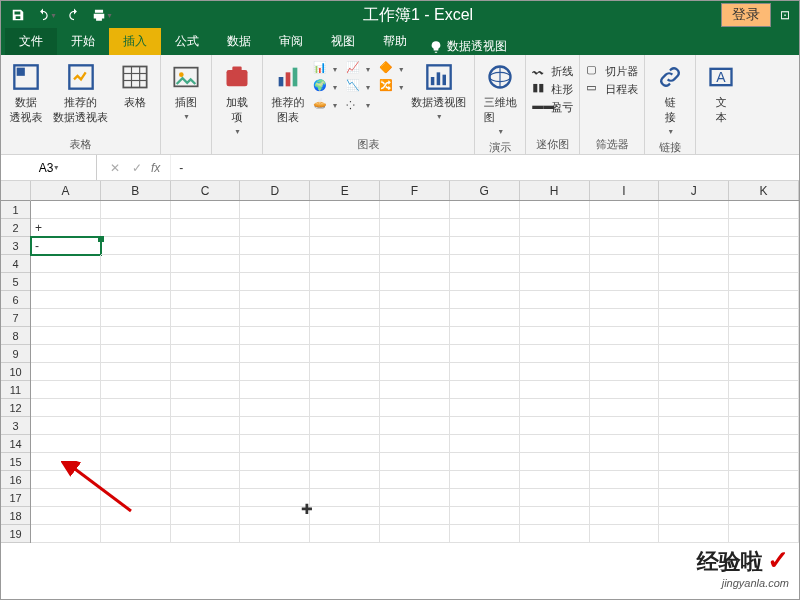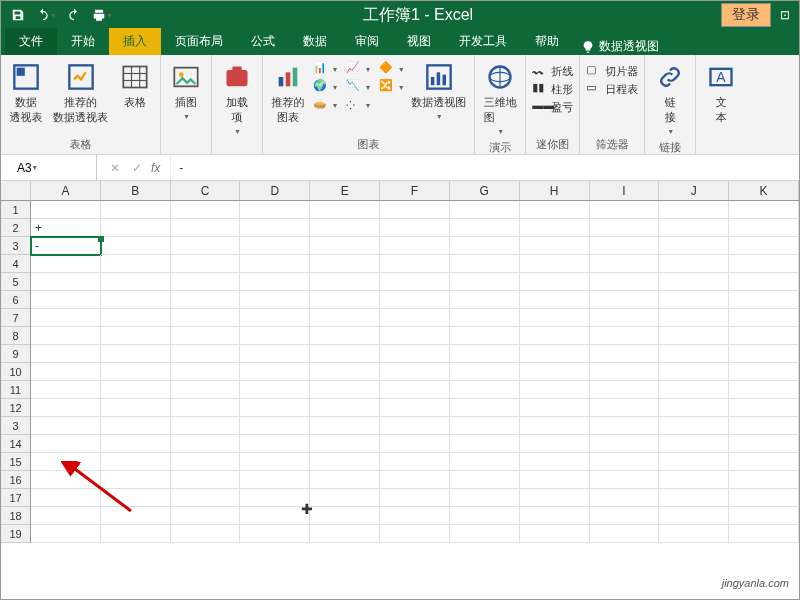--- a/index.html
+++ b/index.html
@@ -26,21 +26,21 @@
 .group-body { flex: 1; display: flex; align-items: flex-start; gap: 6px; }
 .group-label { text-align: center; font-size: 11px; color: #555; padding-top: 2px; }
 .big-btn { display: flex; flex-direction: column; align-items: center; gap: 2px; font-size: 11px; color: #333; min-width: 38px; padding: 2px; }
 .big-btn .ico { width: 32px; height: 32px; display:flex; align-items:center; justify-content:center; }
 .small-stack { display: flex; flex-direction: column; gap: 2px; }
 .small-row { display: flex; gap: 3px; align-items: center; font-size: 11px; color: #333; }
 .small-row .ico { width: 16px; height: 16px; }
 .dd { font-size: 8px; color: #666; margin-left:1px; }
 
 .formula-bar { height: 26px; display: flex; align-items: center; border-bottom: 1px solid #d4d4d4; background:#fff; }
-.name-box { width: 96px; border-right: 1px solid #ccc; height: 100%; display: flex; align-items: center; padding: 0 16px; font-size: 12px; justify-content: flex-start; }
+.name-box { width: 96px; border-right: 1px solid #ccc; height: 100%; display: flex; align-items: center; padding: 0 2px; font-size: 12px; justify-content: center; }
 .fb-btns { display: flex; gap: 6px; padding: 0 10px; align-items: center; height:100%; border-right:1px solid #eee;}
 .fb-btn { font-size: 12px; color: #aaa; width:16px; text-align:center; }
 .fx { font-style: italic; color:#777; font-size:12px; }
 .formula-input { flex: 1; padding: 0 8px; font-size: 12px; color: #333; }
 
 .sheet-area { position: relative; height: 416px; }
 .corner { position:absolute; left:0; top:0; width:30px; height:20px; background:#f0f0f0; border-right:1px solid #ccc; border-bottom:1px solid #999; }
 .col-headers { position:absolute; left:30px; top:0; right:0; height:20px; display:flex; background:#f0f0f0; border-bottom:1px solid #999;}
 .col-h { width:70px; border-right:1px solid #ccc; text-align:center; font-size:12px; color:#333; line-height:20px; }
 .row-headers { position:absolute; left:0; top:20px; width:30px; background:#f0f0f0; border-right:1px solid #999;}
@@ -91,26 +91,24 @@
   <div class="title-right">
     <div class="login-btn">登录</div>
     <div class="win-btn">⊡</div>
   </div>
 </div>
 
 <div class="tabs">
   <div class="tab file">文件</div>
   <div class="tab">开始</div>
   <div class="tab active">插入</div>
-  <div class="tab">页面布局</div>
   <div class="tab">公式</div>
   <div class="tab">数据</div>
   <div class="tab">审阅</div>
   <div class="tab">视图</div>
-  <div class="tab">开发工具</div>
   <div class="tab">帮助</div>
   <div class="tell-me">
     <svg class="bulb" viewBox="0 0 24 24">
         <path fill="#fff" d="M12 2a7 7 0 00-4 13v3h8v-3a7 7 0 00-4-13zm-2 18h4v2h-4v-2z"></path>
       </svg>
     <span>数据透视图</span>
   </div>
 </div>
 
 <div class="ribbon">
@@ -612,14 +610,15 @@
         <marker id="ah" markerWidth="10" markerHeight="10" refX="2" refY="3" orient="auto">
           <path d="M0,0 L0,6 L8,3 z" fill="#d40000"></path>
         </marker>
       </defs>
     <line x1="70" y1="50" x2="10" y2="5" stroke="#d40000" stroke-width="3" marker-end="url(#ah)"></line>
   </svg>
   <div class="cursor-cross">✚</div>
 </div>
 
 <div class="watermark">
+  <div><span class="big">经验啦</span> <span class="check">✓</span></div>
   <div class="small">jingyanla.com</div>
 </div>
 
 </body></html>

